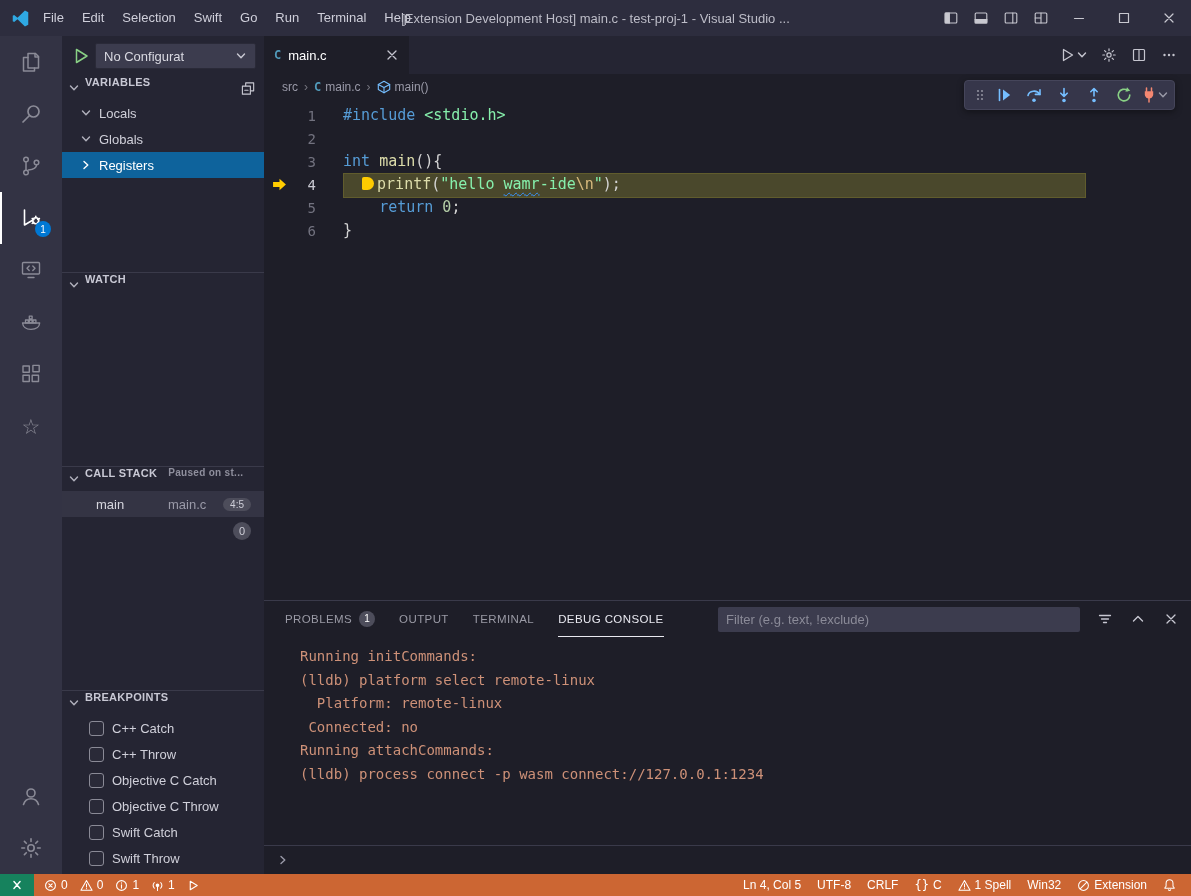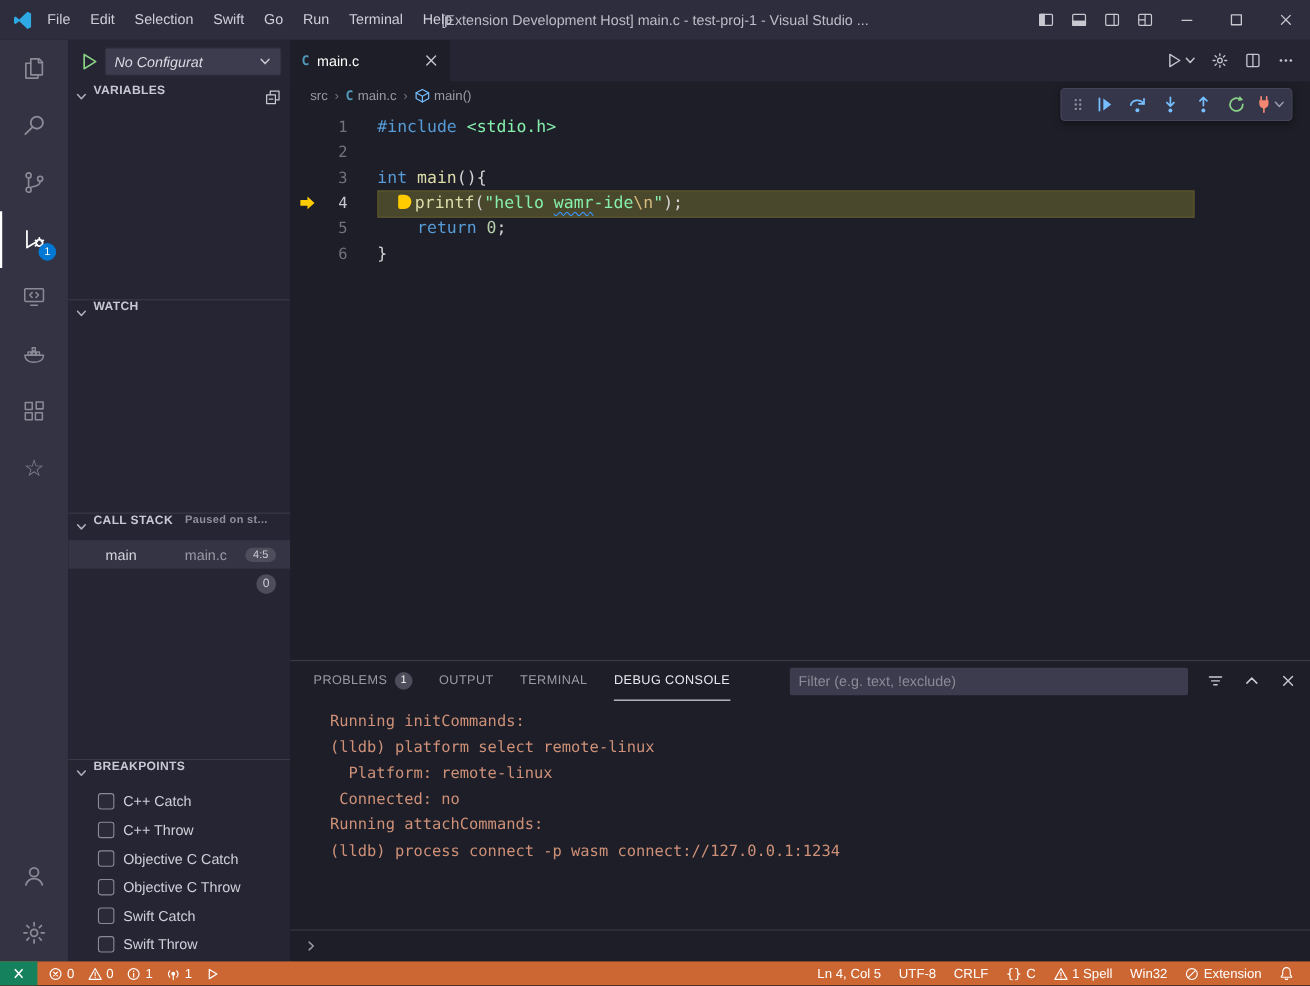--- a/index.html
+++ b/index.html
@@ -26,21 +26,21 @@
     width:16px;height:16px;font-size:10px;display:flex;align-items:center;justify-content:center;}
   .ab-bottom{margin-top:auto;display:flex;flex-direction:column;align-items:center;}
   .star-glyph{font-size:21px;line-height:1;}
 
   
   .sidebar{width:202px;flex:0 0 202px;background:#252533;display:flex;flex-direction:column;overflow:hidden;font-size:13px;}
   .sb-toolbar{height:40px;flex:0 0 40px;display:flex;align-items:center;gap:6px;padding:0 8px 0 12px;}
   .play-btn{display:flex;}
   .config-select{flex:1;height:26px;background:#3c3c4e;border:1px solid #2a2a38;border-radius:2px;
     display:flex;align-items:center;padding:0 6px 0 8px;color:#dadae2;overflow:hidden;}
-  .config-select .lbl{flex:1;white-space:nowrap;overflow:hidden;font-style:italic;}
+  .config-select .lbl{flex:1;white-space:nowrap;overflow:hidden;}
   .section{display:flex;flex-direction:column;overflow:hidden;}
   .sec-vars{height:196px;flex:0 0 196px;}
   .sec-watch{height:194px;flex:0 0 194px;}
   .sec-stack{height:224px;flex:0 0 224px;}
   .sec-bps{flex:1;}
   .sec-div{border-top:1px solid #3a3a4a;}
   .sec-header{height:24px;flex:0 0 24px;display:flex;gap:3px;padding:0 8px 0 4px;
     font-size:11px;font-weight:700;color:#c8c8d4;letter-spacing:.3px;}
   .sec-status{font-size:10px;font-weight:700;color:#8f8f9d;margin-left:8px;white-space:nowrap;}
   .hdr-spacer{flex:1;}
@@ -283,20 +283,46 @@
           <span>VARIABLES</span>
           <span class="hdr-spacer"></span>
           <span class="chev" id="collapse-all">
               <svg width="15" height="15" viewBox="0 0 16 16" fill="none" stroke="#c8c8d2" stroke-width="1.2" stroke-linecap="round" stroke-linejoin="round">
                 <rect x="5" y="2" width="8.5" height="8.5"></rect>
                 <rect x="1.5" y="5.5" width="8.5" height="8.5" fill="#252533"></rect>
                 <path d="M4 9.8h3.5"></path>
               </svg>
             </span>
         </div>
+        <div id="var-rows">
+            <div class="tree-row">
+              <span class="chev">
+                <svg width="10" height="10" viewBox="0 0 10 10" fill="none" stroke="#b0b0bc" stroke-width="1.4" stroke-linecap="round" stroke-linejoin="round">
+                  <path d="M1.5 3 5 6.8 8.5 3"></path>
+                </svg>
+              </span>
+              <span>Locals</span>
+            </div>
+            <div class="tree-row">
+              <span class="chev">
+                <svg width="10" height="10" viewBox="0 0 10 10" fill="none" stroke="#b0b0bc" stroke-width="1.4" stroke-linecap="round" stroke-linejoin="round">
+                  <path d="M1.5 3 5 6.8 8.5 3"></path>
+                </svg>
+              </span>
+              <span>Globals</span>
+            </div>
+            <div class="tree-row selected">
+              <span class="chev">
+                <svg width="10" height="10" viewBox="0 0 10 10" fill="none" stroke="#fff" stroke-width="1.4" stroke-linecap="round" stroke-linejoin="round">
+                  <path d="M3 1.5 6.8 5 3 8.5"></path>
+                </svg>
+              </span>
+              <span>Registers</span>
+            </div>
+          </div>
       </div>
 
       <div class="section sec-watch sec-div">
         <div class="sec-header">
           <span class="chev chev-down">
               <svg width="10" height="10" viewBox="0 0 10 10" fill="none" stroke="#b0b0bc" stroke-width="1.4" stroke-linecap="round" stroke-linejoin="round">
                 <path d="M1.5 3 5 6.8 8.5 3"></path>
               </svg>
             </span>
           <span>WATCH</span>

